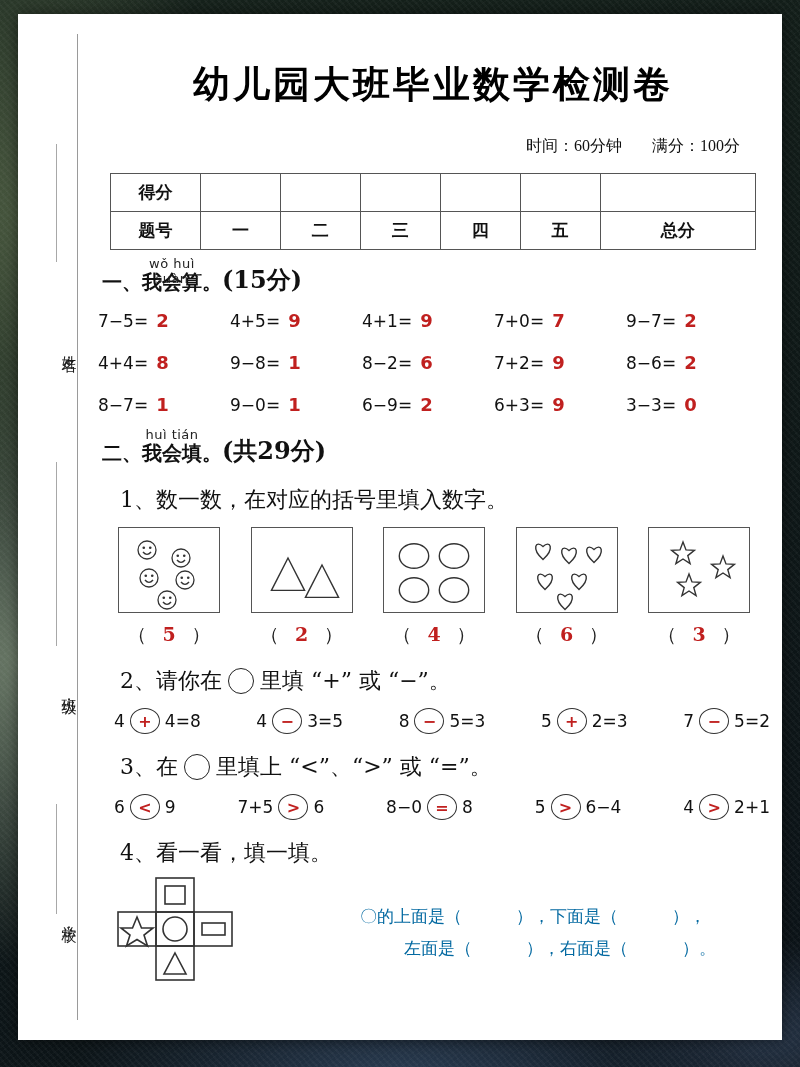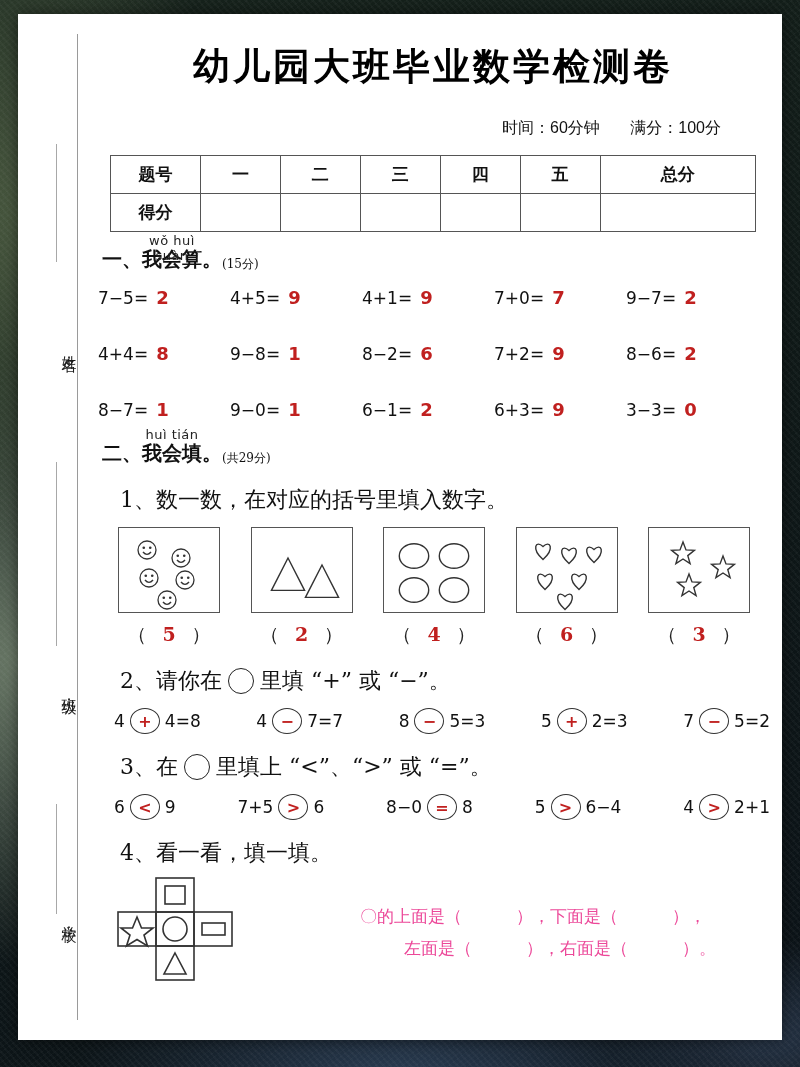--- a/index.html
+++ b/index.html
@@ -61,29 +61,29 @@
   #content {
     position: absolute; left: 66px; top: 0;
     width: 698px; height: 100%;
     color: #111;
   }
   h1#title {
     text-align: center;
     font-family: "DejaVu Serif", serif;
     font-size: 37px; font-weight: bold;
     letter-spacing: 3px;
-    margin-top: 28px;
+    margin-top: 46px;
     color: #000;
   }
   #meta {
     text-align: right;
-    padding-right: 61px;
+    padding-right: 42px;
     margin-top: 26px;
     font-size: 16px;
-    font-family: Liberation Sans, sans-serif;
+    font-family: Liberation Serif, serif;
     color: #111;
   }
   #meta span { margin-left: 26px; }
   
   table#score-table {
     margin: 16px auto 0 auto;
     border-collapse: collapse;
     width: 646px;
   }
   #score-table td {
@@ -105,26 +105,26 @@
   }
   .pinyin-wrap { position: relative; display: inline-block; }
   .pinyin {
     position: absolute; top: -13px; left: 0; right: 0;
     text-align: center;
     font-size: 13px; font-weight: normal;
     font-family: "DejaVu Sans", sans-serif;
     letter-spacing: .5px;
     color: #222;
   }
-  .sec-pts { font-size: 12px; font-weight: normal; }
+  .sec-pts { font-size: 24px; font-weight: bold; }
   
   .calc-grid {
     display: grid;
     grid-template-columns: repeat(5, 1fr);
-    row-gap: 35px;
+    row-gap: 21px;
     margin: 14px 0 0 14px;
     width: 660px;
   }
   .calc-item {
     font-family: "DejaVu Sans", sans-serif;
     font-size: 17px;
     white-space: nowrap;
   }
   .ans { color: #c0201f; font-weight: bold; margin-left: 8px; font-size: 18px; }
   
@@ -182,21 +182,21 @@
     color: #c0201f; font-weight: bold; font-size: 16px;
     margin: 0 2px;
     font-family: "DejaVu Sans", sans-serif;
   }
   
   .q4-area { display: flex; margin: 8px 0 0 26px; width: 660px; align-items: center; }
   .cross-fig { width: 250px; }
   .fill-text {
     font-size: 17px; line-height: 1.9;
     font-family: "DejaVu Serif", serif;
-    color: #ec4899;
+    color: #0369a1;
   }
   .fill-text .l2 { display: block; padding-left: 44px; }
   .blank { display: inline-block; width: 54px; }
 </style>
 </head>
 <body>
 
 <div id="bg"></div>
 
 <div id="paper">
@@ -216,36 +216,36 @@
     <h1 id="title">幼儿园大班毕业数学检测卷</h1>
 
     <div id="meta">
       <span>时间：60分钟</span>
       <span>满分：100分</span>
     </div>
 
     <table id="score-table">
       <tbody>
           <tr>
+        <td class="lead">得分</td>
+        <td></td>
+        <td></td>
+        <td></td>
+        <td></td>
+        <td></td>
+        <td></td>
+      </tr>
+      <tr>
         <td class="lead">题号</td>
         <td>一</td>
         <td>二</td>
         <td>三</td>
         <td>四</td>
         <td>五</td>
         <td>总分</td>
-      </tr>
-      <tr>
-        <td class="lead">得分</td>
-        <td></td>
-        <td></td>
-        <td></td>
-        <td></td>
-        <td></td>
-        <td></td>
       </tr>
     </tbody>
       </table>
 
     <div class="sec-head">
       <span>一、</span>
       <span class="pinyin-wrap">
         <span class="pinyin">wǒ huì suàn</span>
         <span>我会算</span>
       </span>
@@ -259,21 +259,21 @@
         <div class="calc-item"><span>4+1=</span><span class="ans">9</span></div>
         <div class="calc-item"><span>7+0=</span><span class="ans">7</span></div>
         <div class="calc-item"><span>9−7=</span><span class="ans">2</span></div>
         <div class="calc-item"><span>4+4=</span><span class="ans">8</span></div>
         <div class="calc-item"><span>9−8=</span><span class="ans">1</span></div>
         <div class="calc-item"><span>8−2=</span><span class="ans">6</span></div>
         <div class="calc-item"><span>7+2=</span><span class="ans">9</span></div>
         <div class="calc-item"><span>8−6=</span><span class="ans">2</span></div>
         <div class="calc-item"><span>8−7=</span><span class="ans">1</span></div>
         <div class="calc-item"><span>9−0=</span><span class="ans">1</span></div>
-        <div class="calc-item"><span>6−1=</span><span class="ans">2</span></div>
+        <div class="calc-item"><span>6−9=</span><span class="ans">2</span></div>
         <div class="calc-item"><span>6+3=</span><span class="ans">9</span></div>
         <div class="calc-item"><span>3−3=</span><span class="ans">0</span></div>
       </div>
 
     <div class="sec-head" style="margin-top:20px;">
       <span>二、</span>
       <span class="pinyin-wrap">
         <span class="pinyin">huì tián</span>
         <span>我会填</span>
       </span>
@@ -362,21 +362,21 @@
     </div>
     <div class="op-row" id="op-row">
         <div class="op-item">
           <span>4</span>
           <span class="op-circle">+</span>
           <span>4=8</span>
         </div>
         <div class="op-item">
           <span>4</span>
           <span class="op-circle">−</span>
-          <span>7=7</span>
+          <span>3=5</span>
         </div>
         <div class="op-item">
           <span>8</span>
           <span class="op-circle">−</span>
           <span>5=3</span>
         </div>
         <div class="op-item">
           <span>5</span>
           <span class="op-circle">+</span>
           <span>2=3</span>

